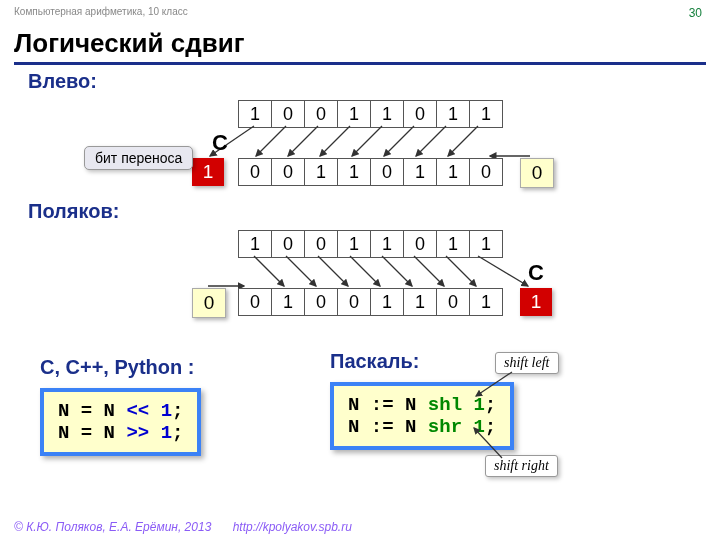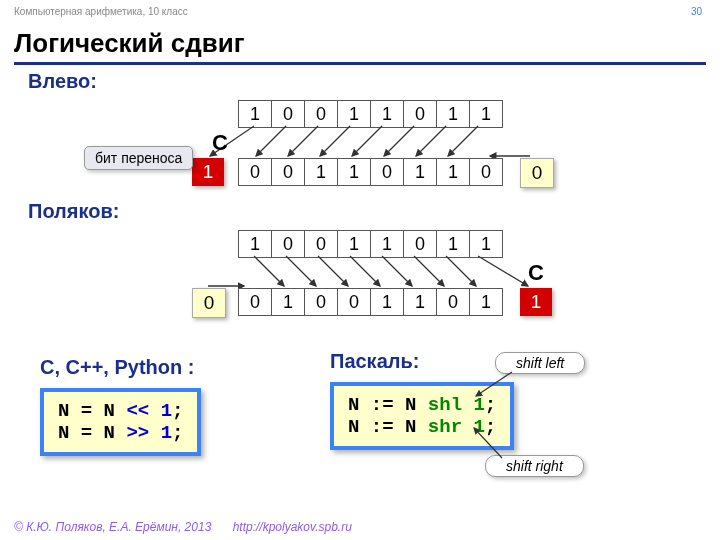--- a/index.html
+++ b/index.html
@@ -16,22 +16,22 @@
     position: absolute;
     top: 6px;
     left: 14px;
     font-size: 10px;
     color: #888;
   }
   .page-num {
     position: absolute;
     top: 6px;
     right: 18px;
-    font-size: 10px;
-    color: #3b82f6;
+    font-size: 12px;
+    color: #15803d;
   }
   .title {
     position: absolute;
     top: 28px;
     left: 14px;
     font-size: 26px;
     font-weight: bold;
   }
   .title-underline {
     position: absolute;
@@ -115,25 +115,26 @@
     font-weight: bold;
     box-shadow: 3px 3px 5px rgba(0,0,0,0.3);
     white-space: pre;
   }
   .op-blue { color: #0000d0; }
   .op-green { color: #008800; }
   .hint-box {
     position: absolute;
     background: #fff;
     border: 1px solid #999;
-    border-radius: 10px;
-    padding: 2px 20px;
+    border-radius: 3px;
+    padding: 2px 8px;
     font-size: 14px;
     font-style: italic;
     box-shadow: 2px 2px 4px rgba(0,0,0,0.25);
+    font-family: Liberation Serif, serif;
   }
   .footer {
     position: absolute;
     bottom: 6px;
     left: 14px;
     font-size: 12px;
     font-style: italic;
     color: #8b5cf6;
   }
   .footer .url { margin-left: 18px; }

